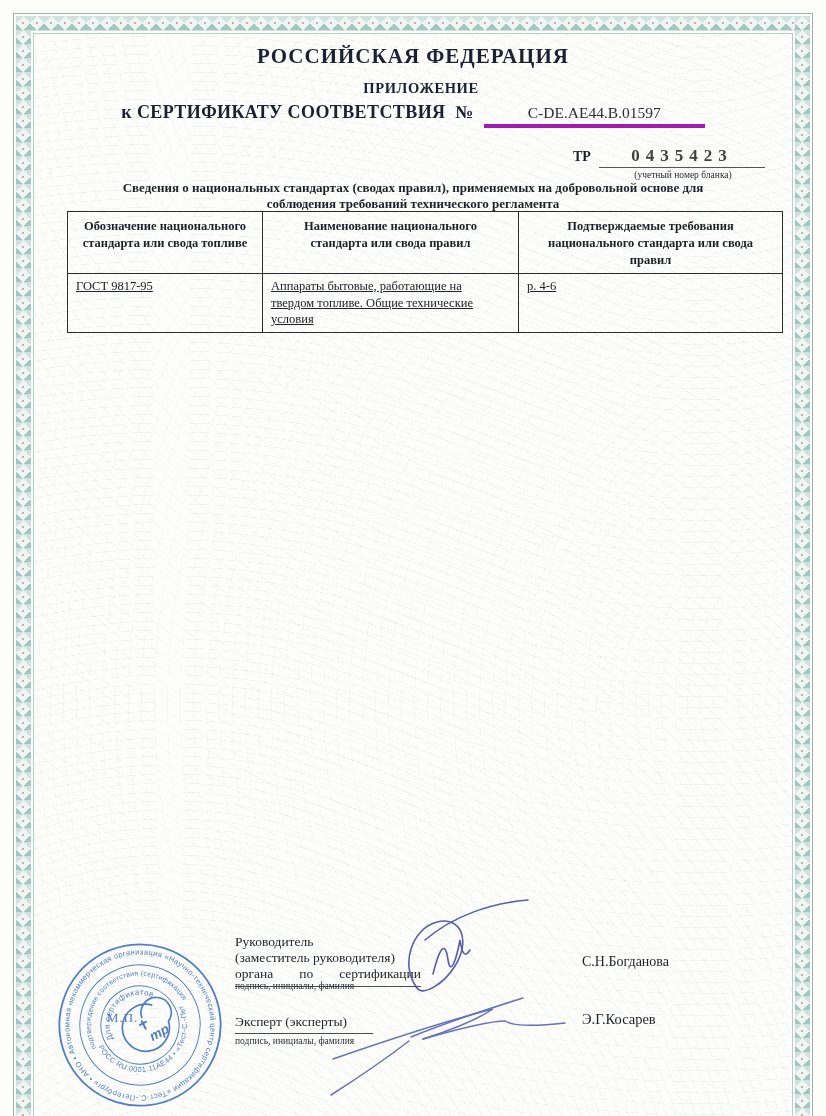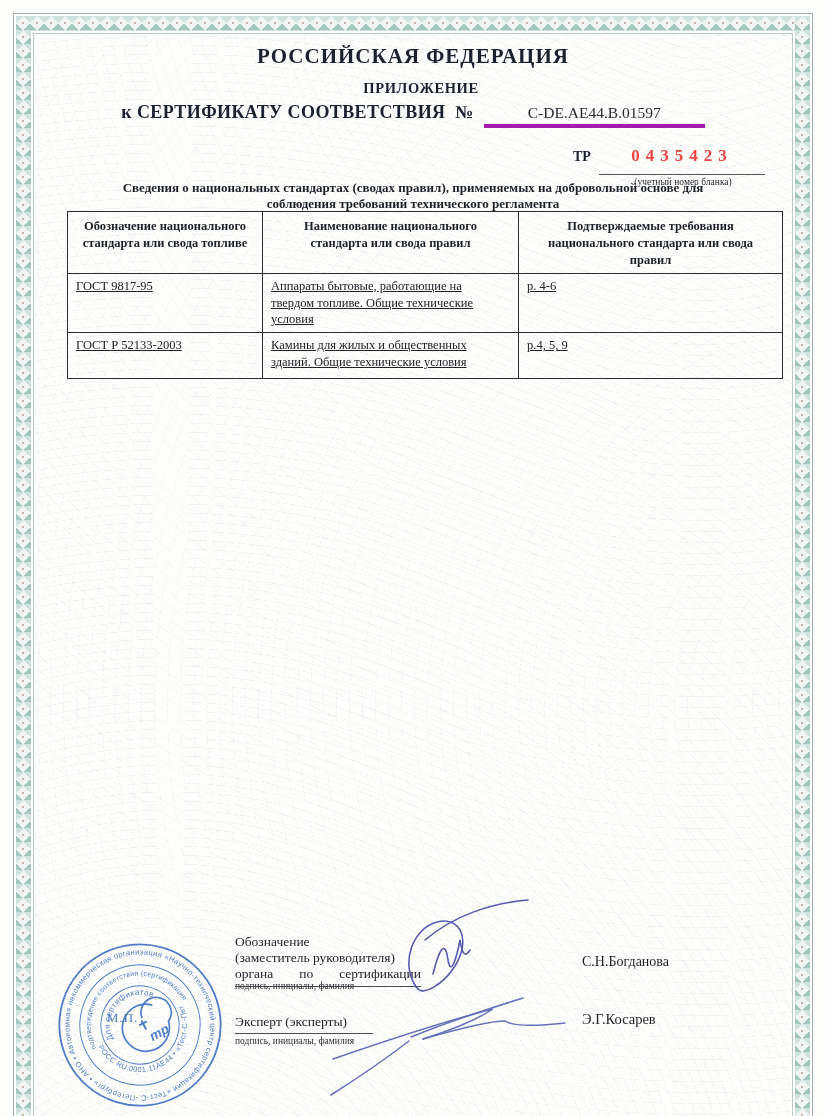--- a/index.html
+++ b/index.html
@@ -37,22 +37,22 @@
   .country{top:44px;left:0;right:0;text-align:center;font-size:21px;font-weight:bold;letter-spacing:1px;color:#1c2130;}
   .doctype{top:80px;left:16px;right:0;text-align:center;font-size:14.5px;font-weight:bold;letter-spacing:.6px;color:#1c2130;}
   .certline{top:102px;left:0;right:0;display:flex;justify-content:center;align-items:baseline;gap:10px;}
   .certline .lbl{font-size:18px;font-weight:bold;letter-spacing:.4px;color:#1c2130;}
   .certline .num{font-size:15.5px;min-width:205px;text-align:center;
     border-bottom:4px solid #a21caf;padding:0 8px 2px;color:#2a2c36;}
   .mandnote{top:131px;left:150px;width:330px;text-align:center;font-size:11px;font-weight:bold;color:#22252e;}
   .trrow{top:146px;left:573px;width:192px;}
   .trrow .line1{display:flex;align-items:baseline;}
   .trrow .tr-lbl{font-size:14px;font-weight:bold;margin-right:8px;color:#1c2130;}
-  .trrow .tr-num{flex:1;text-align:center;border-bottom:1px solid #555;padding-bottom:8px;
-    font-size:17px;font-weight:bold;letter-spacing:6px;color:#ef4444;}
+  .trrow .tr-num{flex:1;text-align:center;border-bottom:1px solid #555;padding-bottom:1px;
+    font-size:17px;font-weight:bold;letter-spacing:6px;color:#404040;}
   .trrow .tr-cap{margin-left:28px;text-align:center;font-size:9.5px;margin-top:2px;color:#2a2c33;}
 
   .intro{top:180px;left:93px;width:640px;text-align:center;font-weight:bold;font-size:13px;line-height:1.25;color:#1d2027;}
 
   
   .std-table{top:211px;left:67px;}
   table{border-collapse:collapse;table-layout:fixed;width:715px;background:transparent;}
   table,th,td{border:1.6px solid #2c2c2e;}
   th{font-size:12.5px;font-weight:bold;text-align:center;vertical-align:top;
      padding:6px 18px 4px;line-height:1.35;color:#1d2027;}
@@ -122,31 +122,26 @@
             <tr class="h">
           <th class="c1">Обозначение национального стандарта или свода топливе</th>
           <th>Наименование национального стандарта или свода правил</th>
           <th>Подтверждаемые требования национального стандарта или свода правил</th>
         </tr>
         <tr class="r1">
           <td>ГОСТ 9817-95</td>
           <td class="c2">Аппараты бытовые, работающие на твердом топливе. Общие технические условия</td>
           <td>р. 4-6</td>
         </tr>
-        <tr class="r2">
-          <td>ГОСТ Р 52133-2003</td>
-          <td class="c2">Камины для жилых и общественных зданий. Общие технические условия</td>
-          <td>р.4, 5, 9</td>
-        </tr>
       </tbody>
         </table>
     </div>
 
     <div class="abs sig-role">
-      <div>Обозначение</div>
+      <div>Руководитель</div>
       <div>(заместитель руководителя)</div>
       <div class="just">органа по сертификации</div>
     </div>
     <div class="abs sig-cap-head">подпись, инициалы, фамилия</div>
     <div class="abs sig-role-expert">Эксперт (эксперты)</div>
     <div class="abs sig-cap-expert">подпись, инициалы, фамилия</div>
     <div class="abs sig-name-head">С.Н.Богданова</div>
     <div class="abs sig-name-expert">Э.Г.Косарев</div>
 
     <svg class="abs sig-svg" style="left:395px;top:898px" width="135" height="105" viewBox="0 0 135 105">

